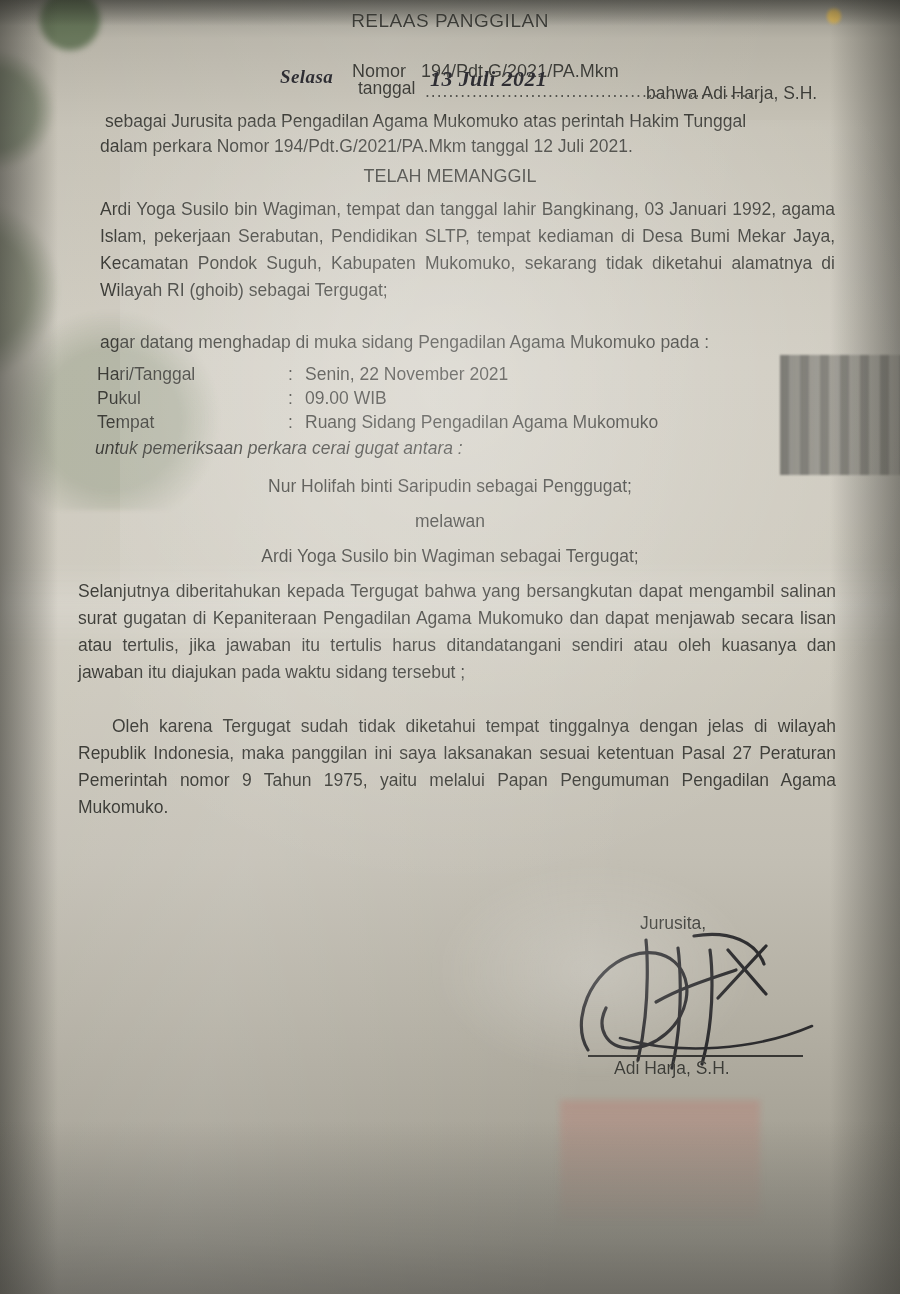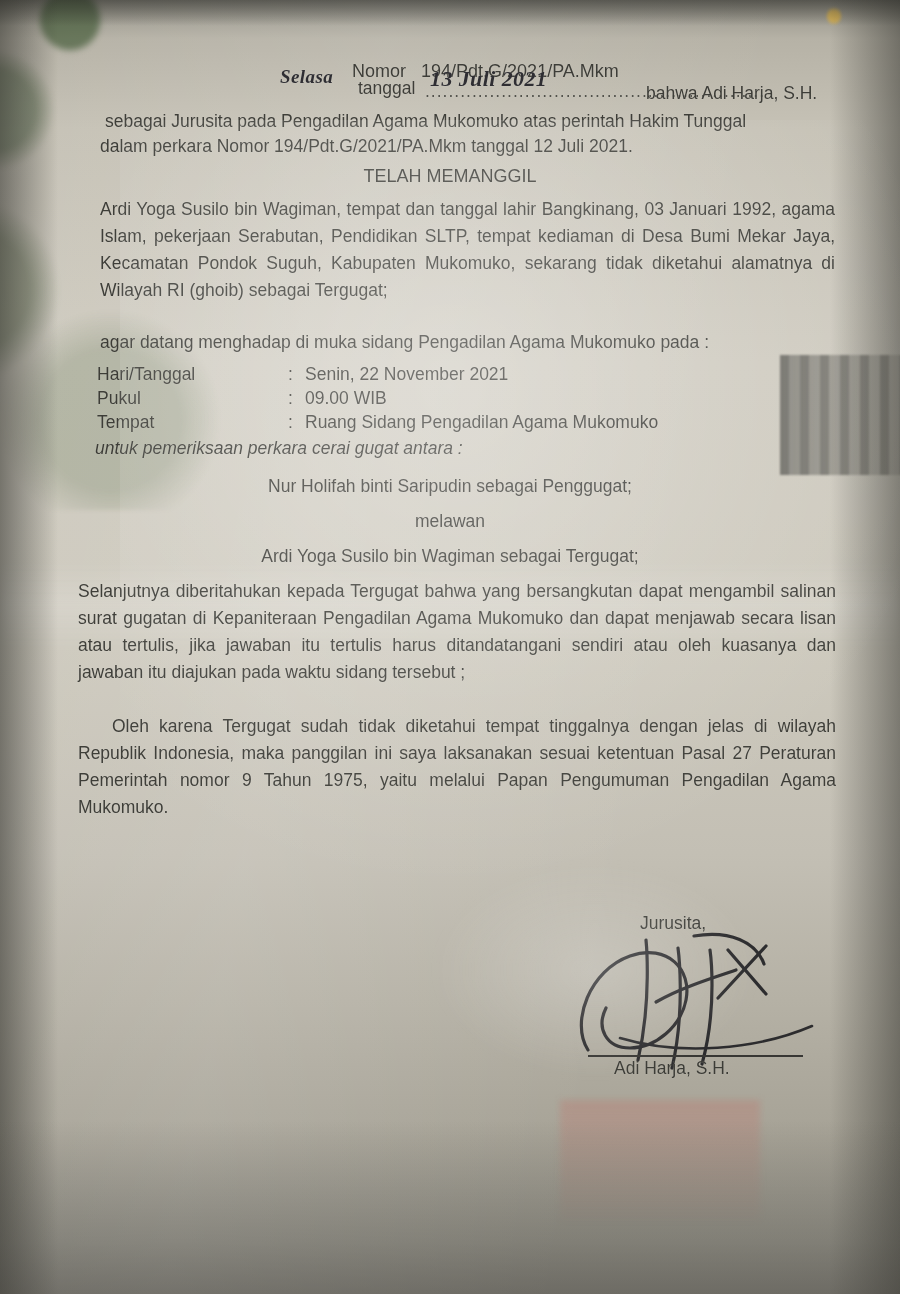--- a/index.html
+++ b/index.html
@@ -162,20 +162,21 @@
   <div class="bg-ref1"></div>
   <div class="bg-ref2"></div>
   <div class="bg-ref3"></div>
   <div class="bg-edge-top"></div>
   <div class="bg-edge-left"></div>
   <div class="bg-edge-right"></div>
   <div class="bg-bottom-shade"></div>
 
   <div class="doc">
 
+    <div class="t center" style="left:0; top:6px; width:900px; font-size:19px; letter-spacing:0.5px;">RELAAS PANGGILAN</div>
 
     <div class="t" style="left:322px; top:30px; font-size:18px;">
       <span>Nomor</span><span>&nbsp;&nbsp;&nbsp;</span><span>194/Pdt.G/2021/PA.Mkm</span>
     </div>
 
     <div class="t hand" style="left:280px; top:62px;text-align:center;">Selasa</div>
     <div class="t" style="left:358px; top:75px;">tanggal</div>
     <div class="t hand" style="left:430px; top:62px; font-size:22px;">13 Juli 2021</div>
     <div class="t dots" style="left:425px; top:78px; color:#4a4a44;">..........................................................</div>
     <div class="t" style="left:646px; top:80px;">bahwa Adi Harja, S.H.</div>

